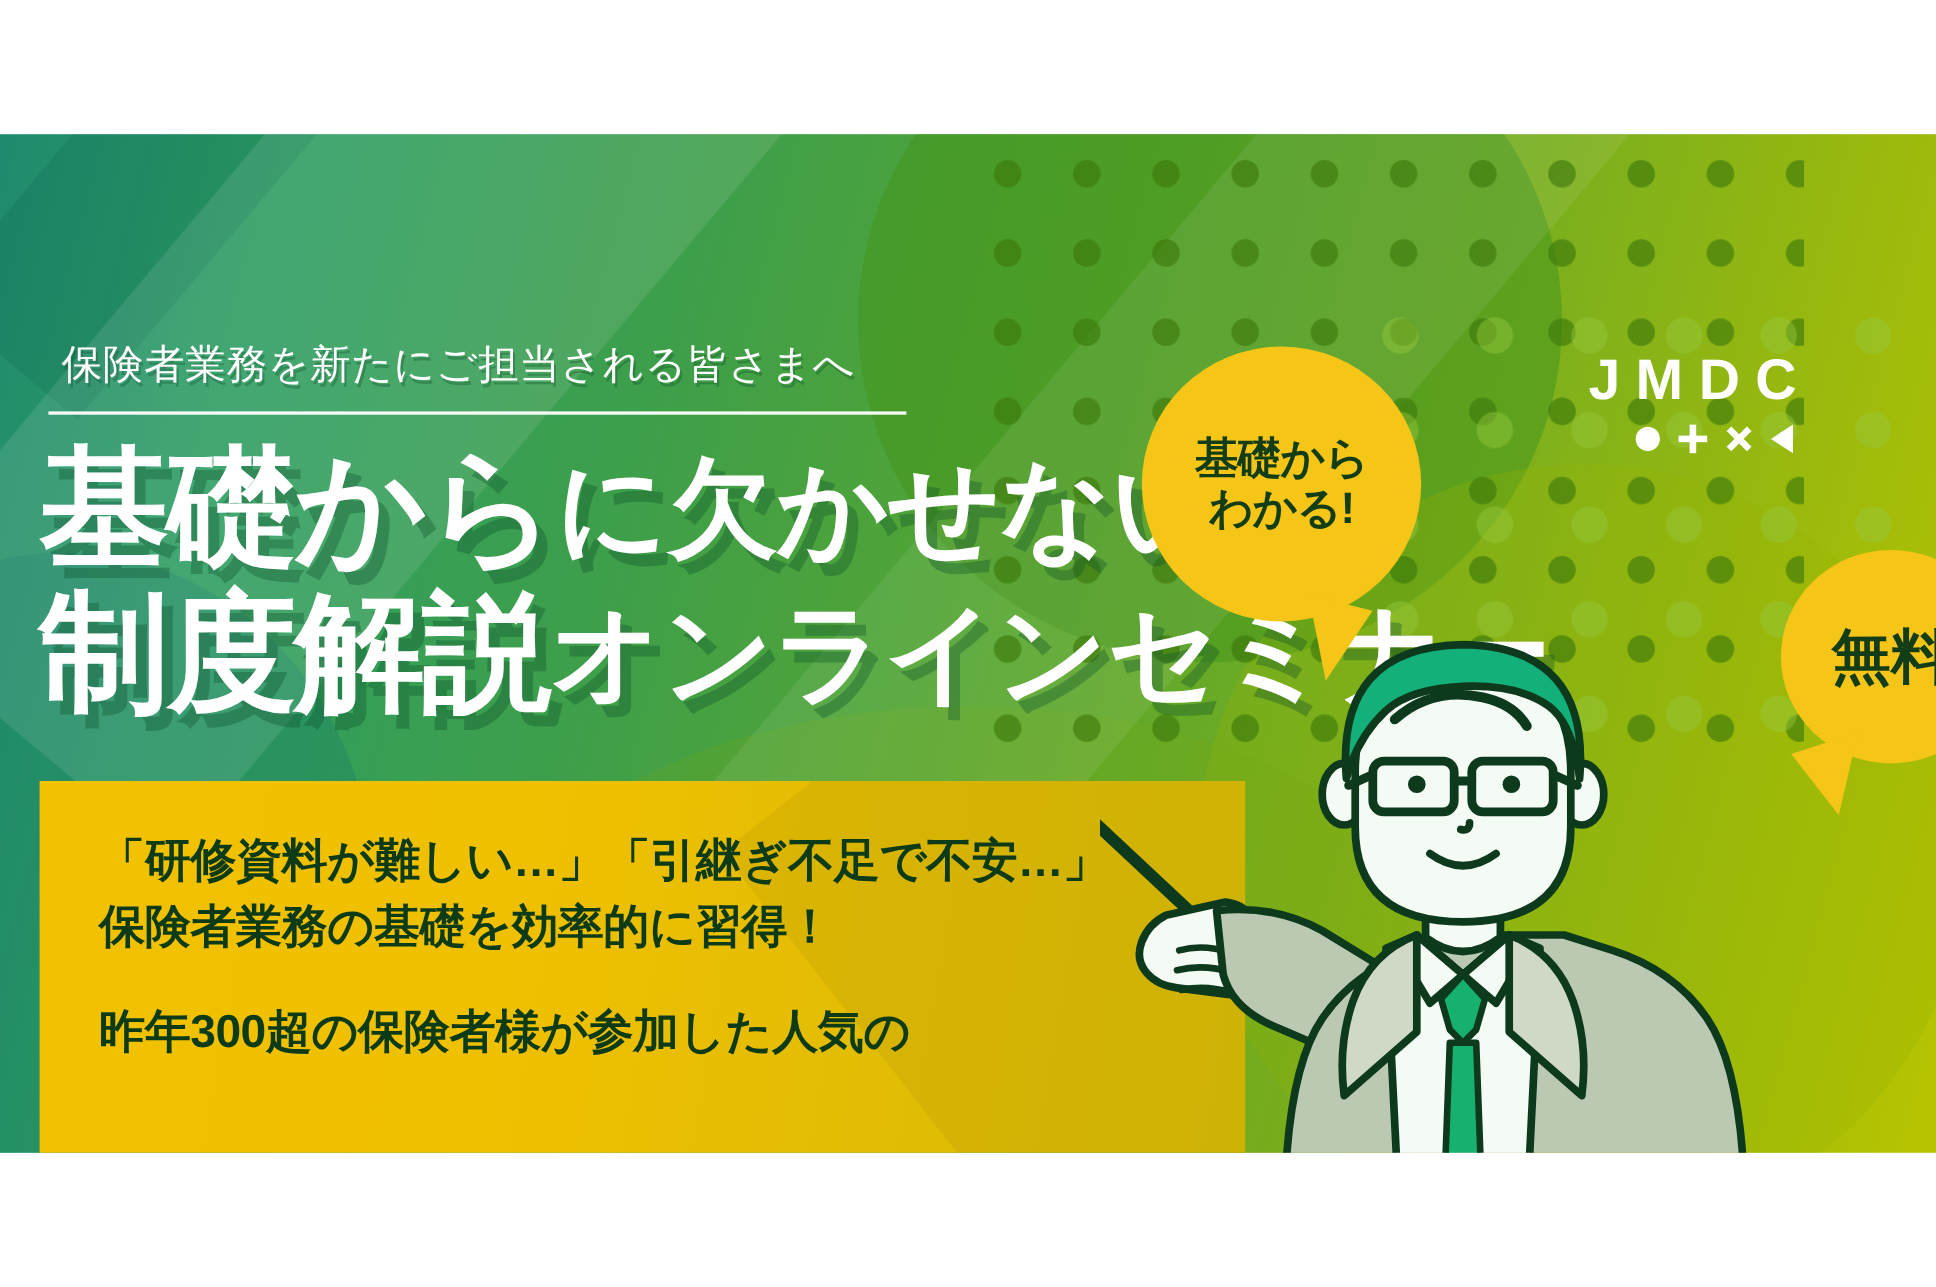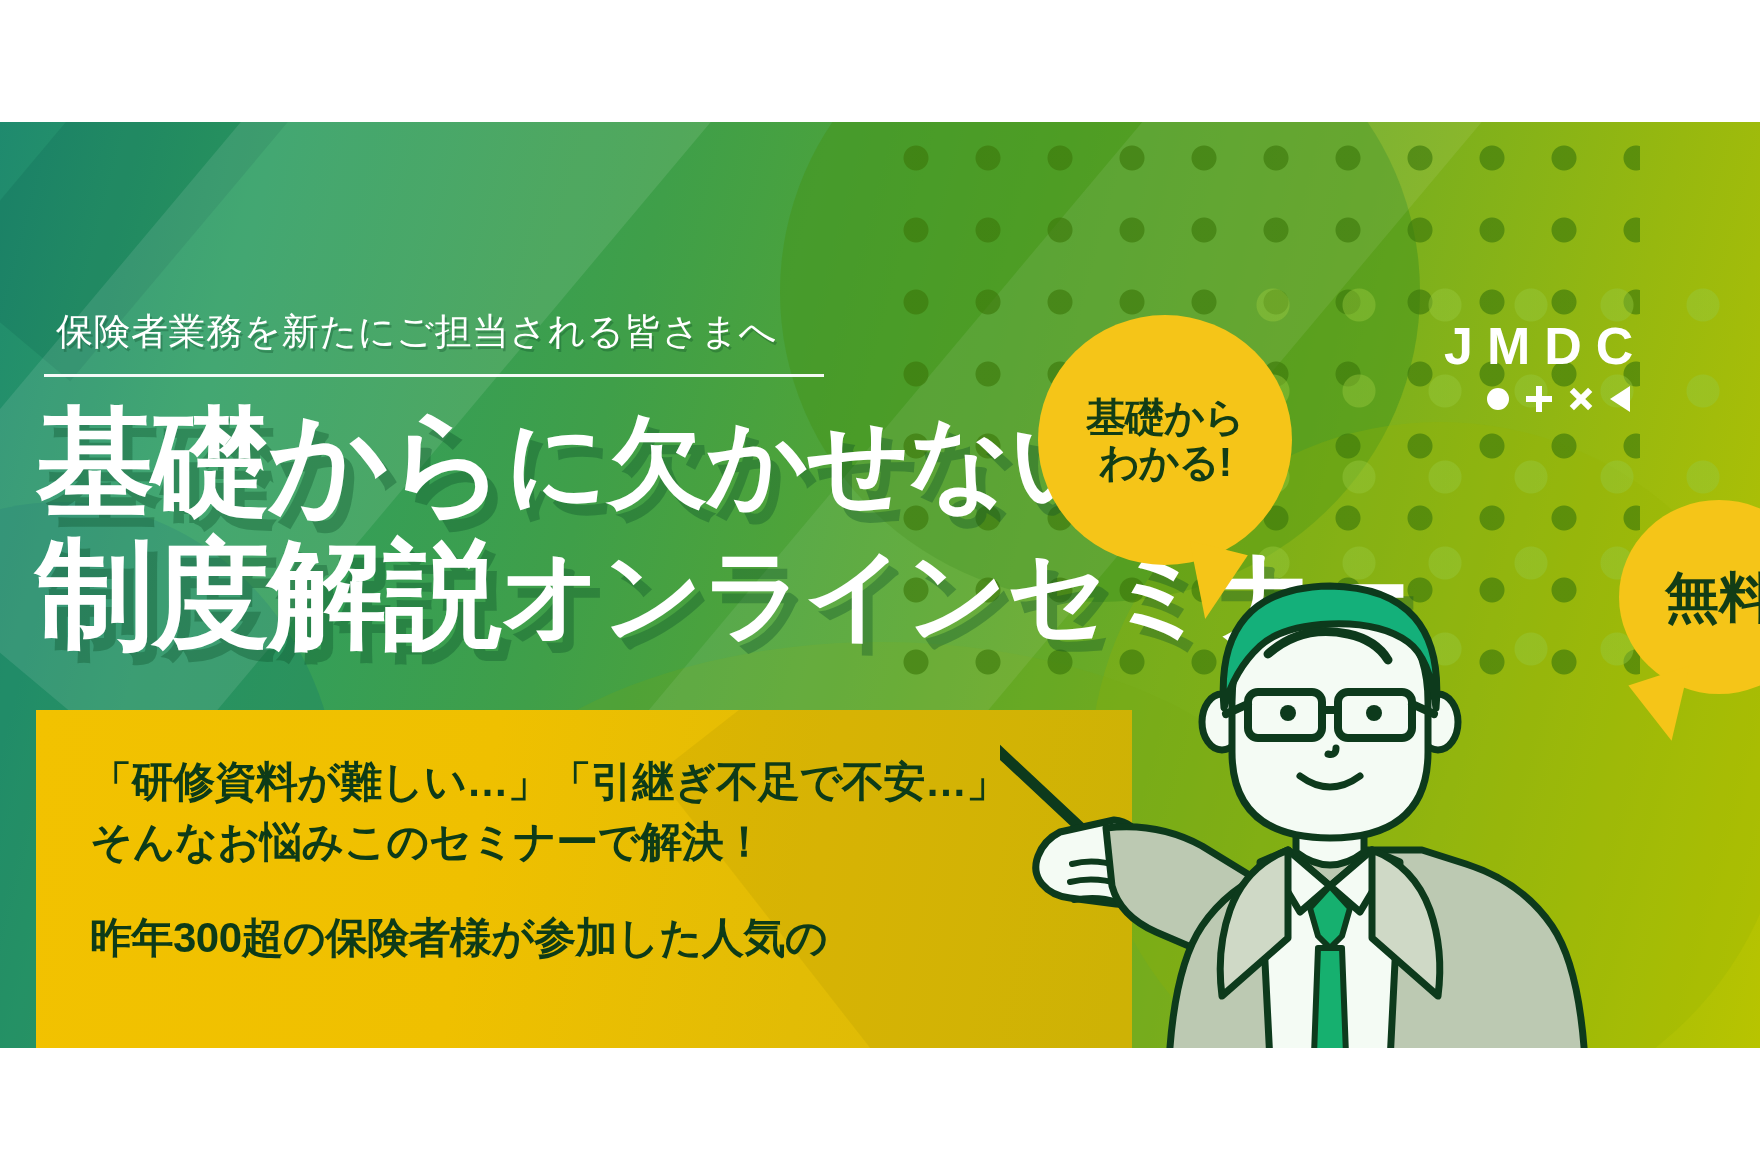--- a/index.html
+++ b/index.html
@@ -198,21 +198,21 @@
         <span class="hl-big">基礎から</span><span>に欠かせない</span>
       </span>
       <span class="hl-line hl2">
         <span class="hl-big">制度解説</span><span>オンラインセミナー</span>
       </span>
     </div>
 
     <div class="infobox">
       <div class="ib-text">
         <span class="ib-l">「研修資料が難しい…」「引継ぎ不足で不安…」</span>
-        <span class="ib-l">そんなお悩みこのセミナーで解決！</span>
+        <span class="ib-l">保険者業務の基礎を効率的に習得！</span>
         <span class="ib-l ib-gap">昨年300超の保険者様が参加した人気の</span>
       </div>
     </div>
 
     <div class="bubble bub-kiso">
       <span>基礎から</span>
       <span>わかる!</span>
       <span class="tail"></span>
     </div>
 

